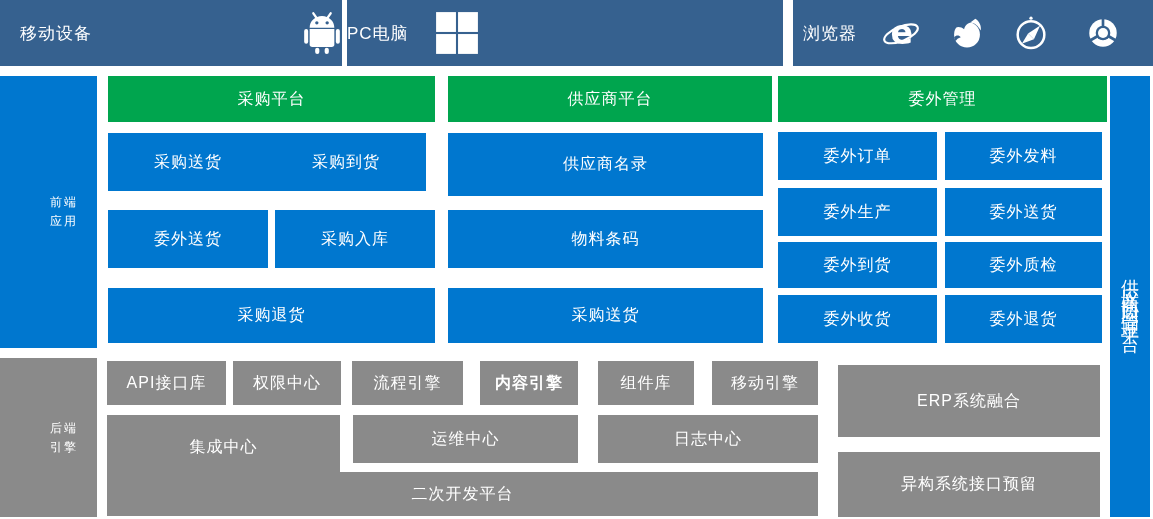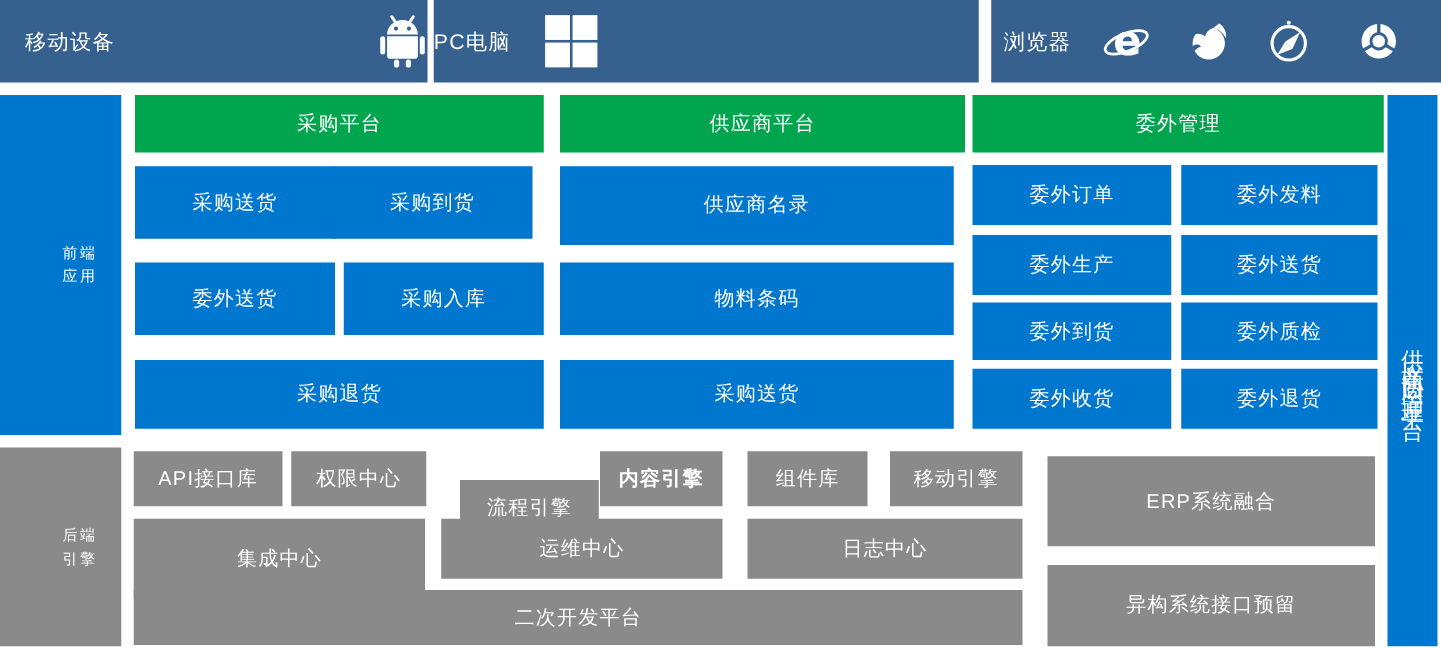--- a/index.html
+++ b/index.html
@@ -127,21 +127,21 @@
   <div class="abs box blue" style="left:945px;top:132px;width:157px;height:48px;">委外发料</div>
   <div class="abs box blue" style="left:778px;top:188px;width:159px;height:48px;">委外生产</div>
   <div class="abs box blue" style="left:945px;top:188px;width:157px;height:48px;">委外送货</div>
   <div class="abs box blue" style="left:778px;top:242px;width:159px;height:46px;">委外到货</div>
   <div class="abs box blue" style="left:945px;top:242px;width:157px;height:46px;">委外质检</div>
   <div class="abs box blue" style="left:945px;top:295px;width:157px;height:48px;">委外退货</div>
   <div class="abs box blue" style="left:778px;top:295px;width:159px;height:48px;">委外收货</div>
 
   <div class="abs box gray" style="left:107px;top:361px;width:119px;height:44px;">API接口库</div>
   <div class="abs box gray" style="left:233px;top:361px;width:108px;height:44px;">权限中心</div>
-  <div class="abs box gray" style="left:368px;top:361px;width:111px;height:44px;margin-top:23px;">流程引擎</div>
+  <div class="abs box gray" style="left:352px;top:361px;width:111px;height:44px;">流程引擎</div>
   <div class="abs box gray" style="left:480px;top:361px;width:98px;height:44px;font-weight:bold;">内容引擎</div>
   <div class="abs box gray" style="left:598px;top:361px;width:96px;height:44px;">组件库</div>
   <div class="abs box gray" style="left:712px;top:361px;width:106px;height:44px;">移动引擎</div>
 
   <div class="abs box gray" style="left:107px;top:415px;width:233px;height:64px;text-align:right;">集成中心</div>
   <div class="abs box gray" style="left:353px;top:415px;width:225px;height:48px;">运维中心</div>
   <div class="abs box gray" style="left:598px;top:415px;width:220px;height:48px;">日志中心</div>
 
   <div class="abs box gray" style="left:107px;top:472px;width:711px;height:44px;">二次开发平台</div>
 

